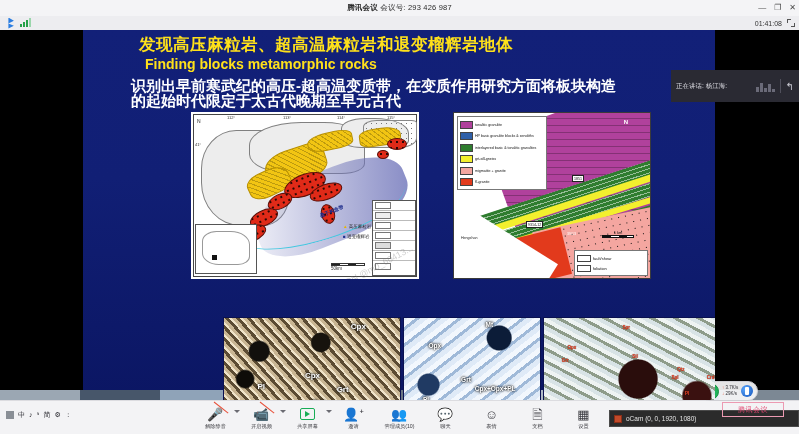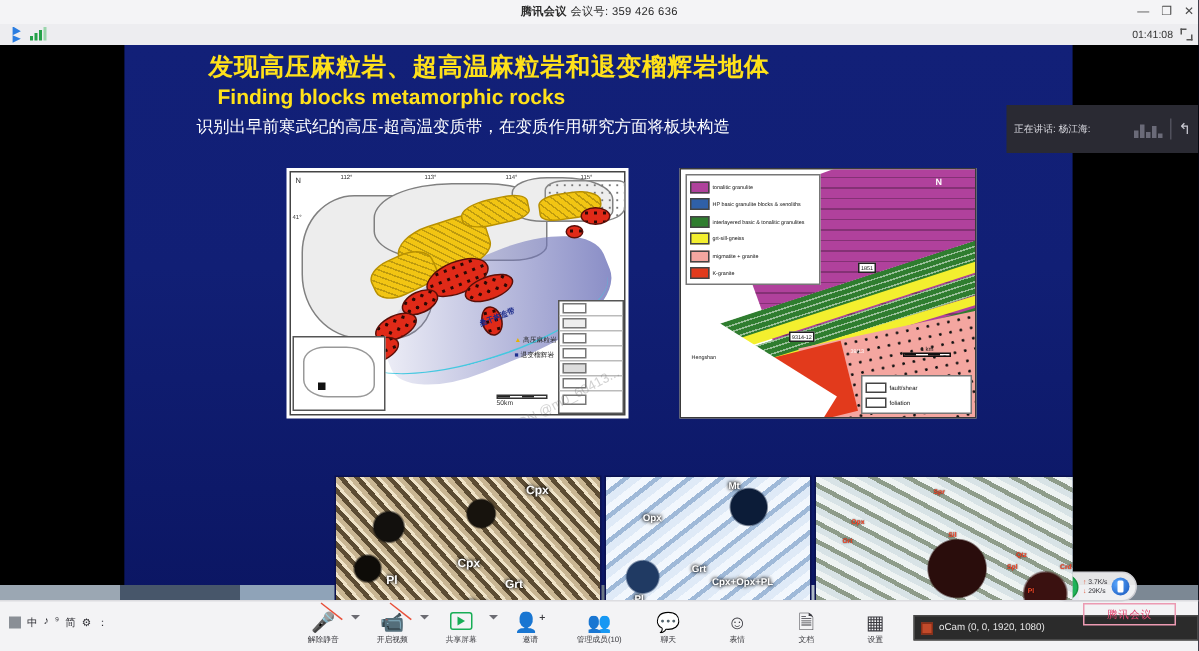--- a/index.html
+++ b/index.html
@@ -43,22 +43,22 @@
   #slide::before{content:"";position:absolute;inset:0;
     background:linear-gradient(180deg,#122078 0%,#111f75 40%,#0b1663 100%);}
 
   .slide-inner{position:relative;z-index:2;}
 
   .s-title{position:absolute;left:56px;top:4px;width:540px;font-size:16.5px;
     color:#ffe11a; font-family:"Liberation Serif", serif; font-weight:bold;
     letter-spacing:.5px; white-space:nowrap;}
   .s-sub{position:absolute;left:62px;top:26px;font-size:14px;color:#ffe11a;
     font-weight:bold;}
-  .s-body{position:absolute;left:48px;top:48px;width:560px;font-size:11px;
-    color:#ffffff;font-weight:normal;line-height:15px;}
+  .s-body{position:absolute;left:48px;top:48px;width:560px;font-size:15px;
+    color:#ffffff;font-weight:bold;line-height:15px;}
 
   
   #speaking{position:absolute;right:0px;top:40px;width:128px;height:32px;
     background:#2a2a33;display:flex;align-items:center;padding:0 5px;z-index:9;}
   #speaking .who{font-size:6.5px;color:#d8d8df;white-space:nowrap;}
   #speaking .wave{margin-left:auto;display:flex;align-items:flex-end;gap:1.5px;height:11px;}
   #speaking .wave i{width:2.5px;background:#6a6a78;display:block;}
   #speaking .wave i:nth-child(1){height:5px}
   #speaking .wave i:nth-child(2){height:9px}
   #speaking .wave i:nth-child(3){height:4px}
@@ -248,21 +248,21 @@
 </style>
 </head>
 <body>
 
 <div id="app">
 
   <div id="titlebar">
     <div class="ttl">
       <b>腾讯会议</b>
       <span>会议号:</span>
-      <span>359 426 636</span>
+      <span>293 426 987</span>
     </div>
     <div id="winbtns">
       <span>—</span>
       <span>❐</span>
       <span>✕</span>
     </div>
   </div>
 
   <div id="subbar">
     <div class="sb-ic" style="background:#2a7de1;clip-path:polygon(40% 0,90% 30%,40% 55%,90% 75%,40% 100%,40% 0);"></div>
@@ -279,20 +279,21 @@
   </div>
 
   <div id="stage">
 
     <div id="slide">
       <div class="slide-inner">
         <div class="s-title">发现高压麻粒岩、超高温麻粒岩和退变榴辉岩地体</div>
         <div class="s-sub">Finding blocks metamorphic rocks</div>
         <div class="s-body">
           <div>识别出早前寒武纪的高压-超高温变质带，在变质作用研究方面将板块构造</div>
+          <div>的起始时代限定于太古代晚期至早元古代</div>
         </div>
 
         <div id="mapL">
           <div class="frame"></div>
           <div class="mnorth">N</div>
           <div class="mtick" style="left:36px;top:3px;">112°</div>
           <div class="mtick" style="left:92px;top:3px;">113°</div>
           <div class="mtick" style="left:146px;top:3px;">114°</div>
           <div class="mtick" style="left:196px;top:3px;">115°</div>
           <div class="mtick" style="left:4px;top:30px;">41°</div>

